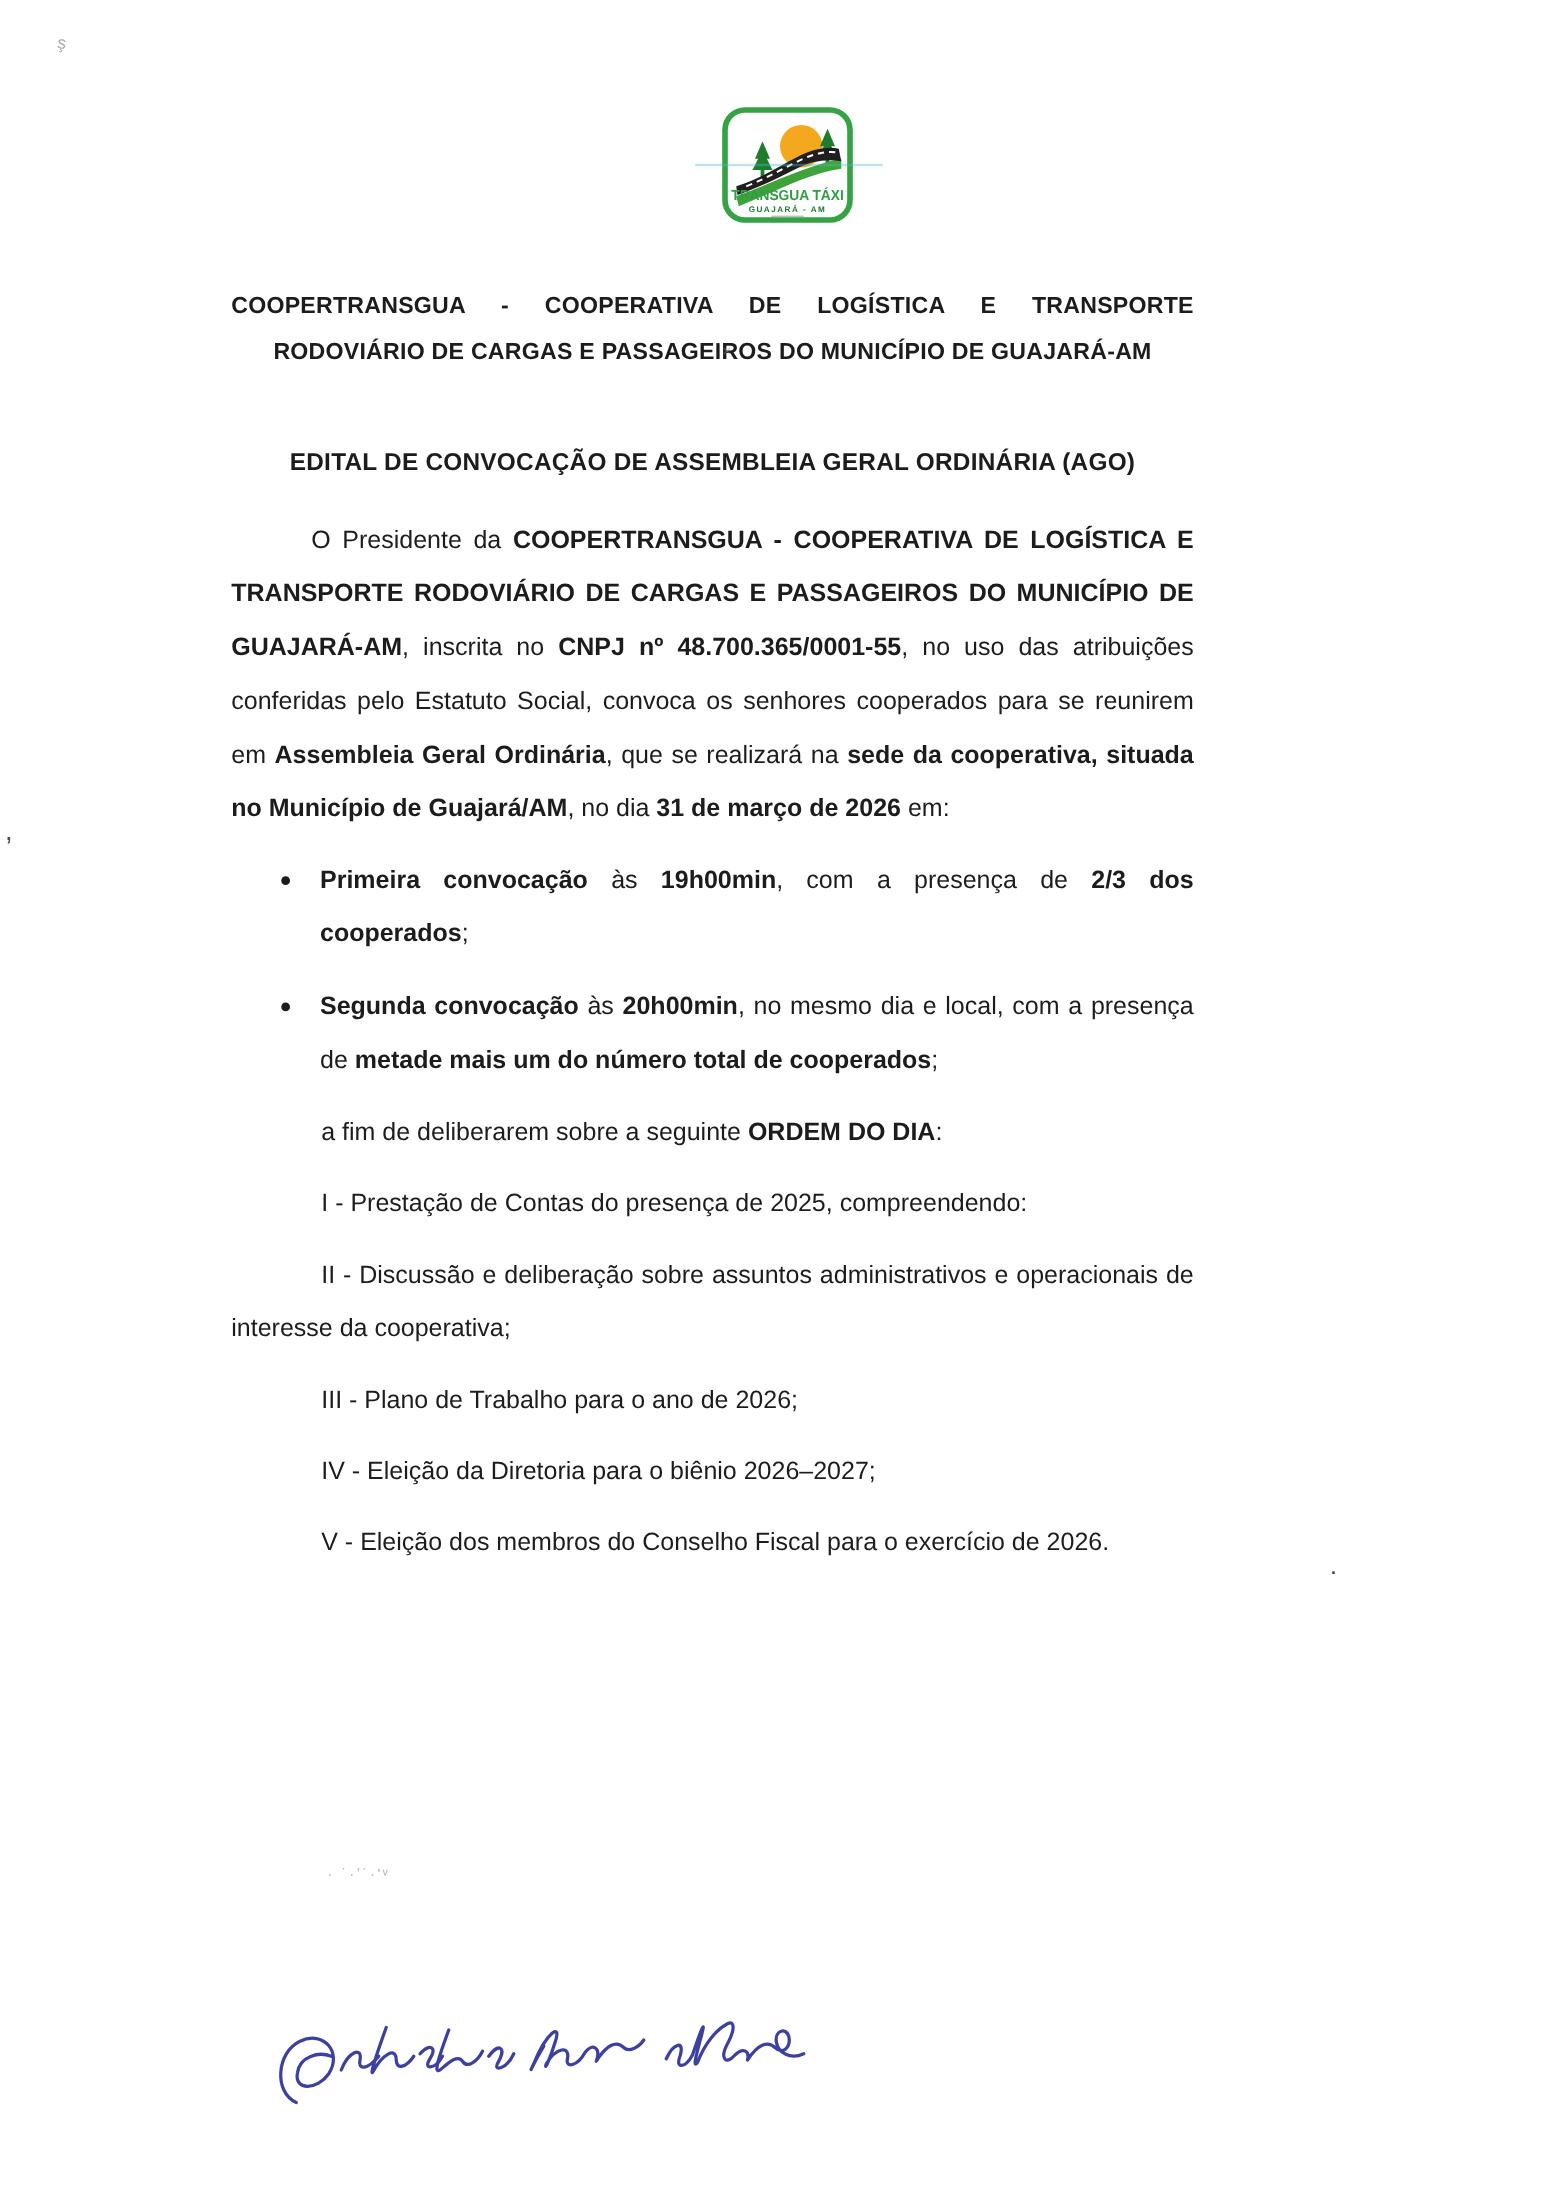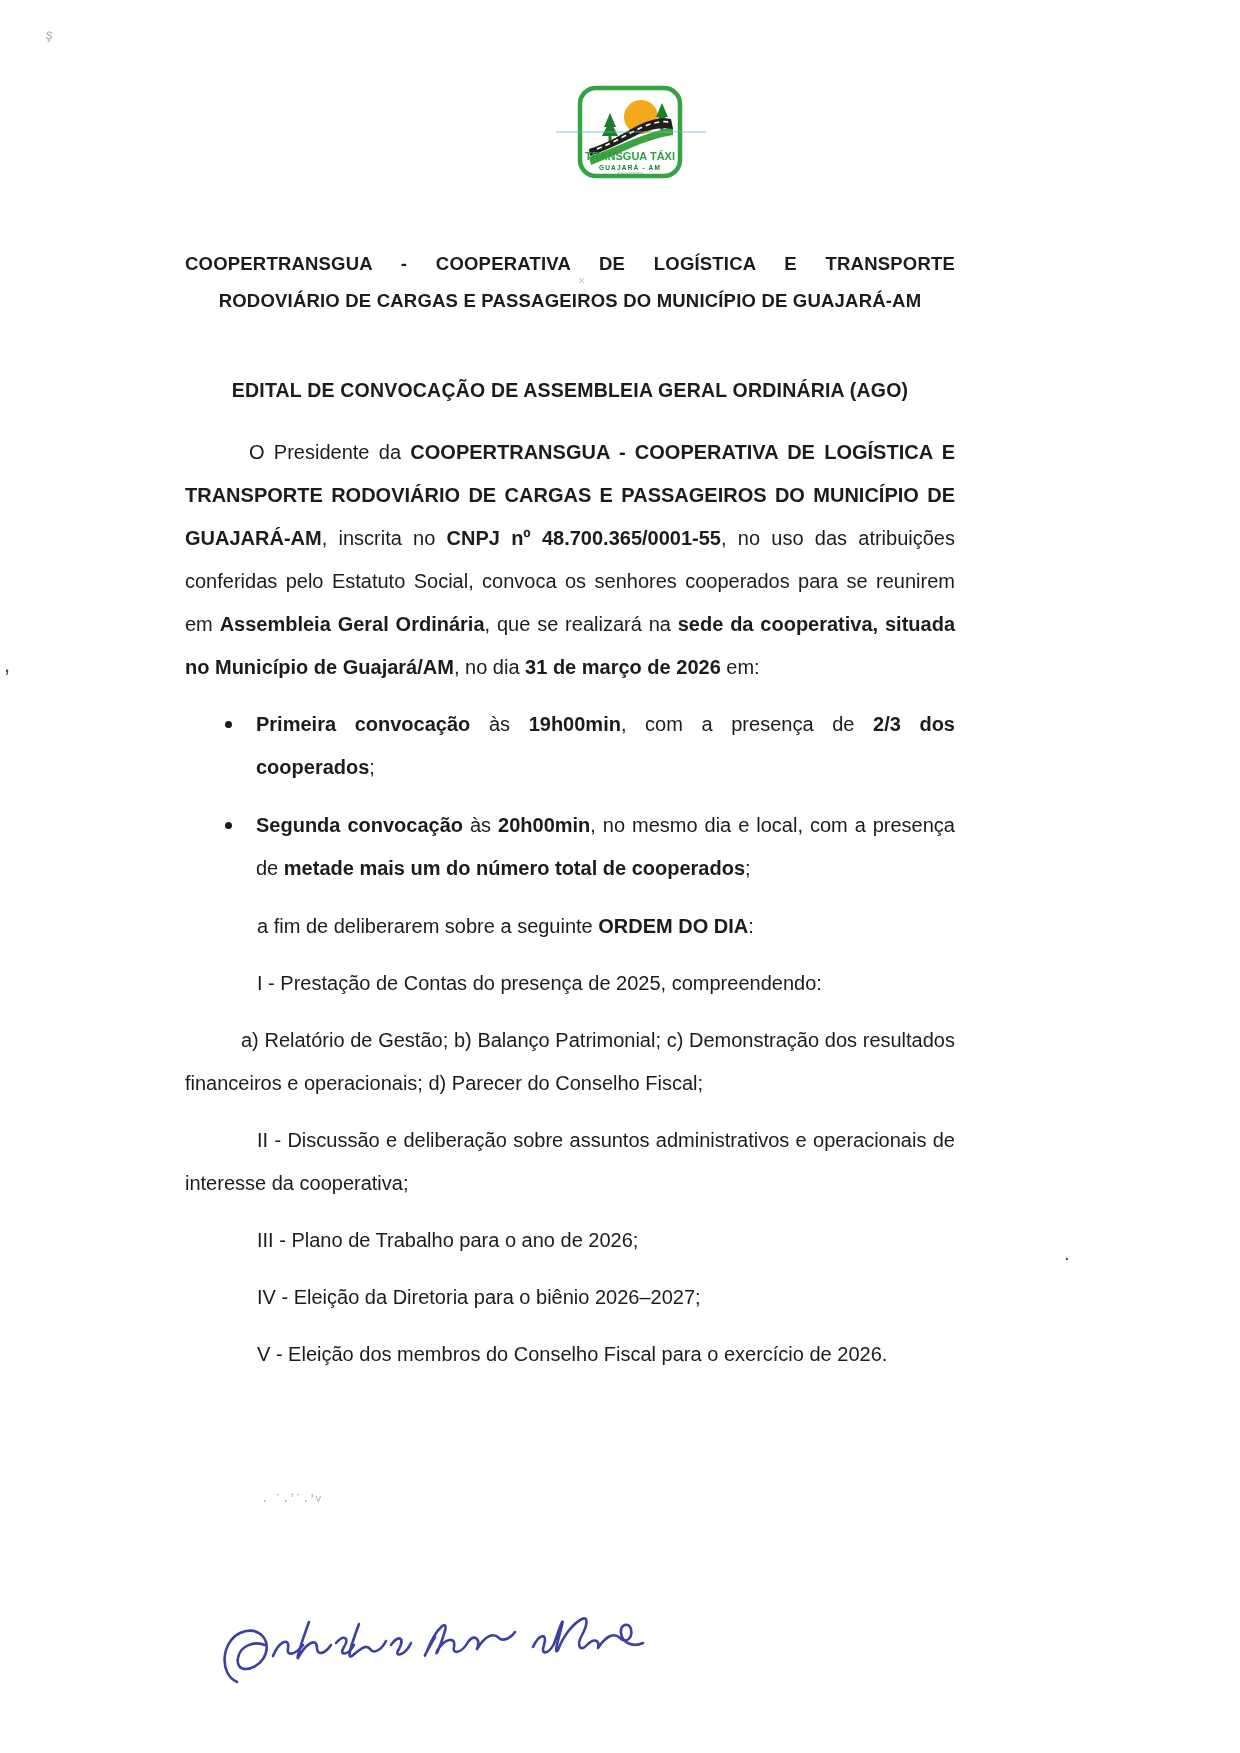--- a/index.html
+++ b/index.html
@@ -11,21 +11,21 @@
     color:#1c1c1c;
     box-sizing:border-box;
     padding:225px 285px 0 185px;
     overflow:hidden;
     margin:0 auto;
   }
   
   .logo-wrap{position:absolute;left:577px;top:84px;width:116px;height:96px;}
   .scanline{position:absolute;left:556px;top:131px;width:150px;height:2px;background:rgba(70,190,200,0.38);}
   
-  .org-header{font-weight:bold;font-size:18.5px;line-height:37px;letter-spacing:.2px;margin-top:20px;}
+  .org-header{font-weight:bold;font-size:18.5px;line-height:37px;letter-spacing:.2px;}
   .org-line1{text-align:justify;text-align-last:justify;}
   .org-line2{text-align:center;}
   .doc-title{margin:56px 0 0 0;font-size:19.5px;line-height:30px;font-weight:bold;text-align:center;letter-spacing:.2px;}
   
   .block{font-size:20px;line-height:43px;text-align:justify;margin:0 0 14px 0;}
   .intro{text-indent:64px;margin-top:26px;}
   .indent-lg{text-indent:72px;}
   .indent-md{text-indent:56px;}
   ul.bullets{list-style:none;margin:4px 0 0 0;padding:0;}
   li.bullet{display:flex;margin:0 0 15px 0;}
@@ -33,21 +33,21 @@
   .li-text{flex:1;font-size:20px;line-height:43px;text-align:justify;}
   .seg-b{font-weight:700;}
   
   .signature{position:absolute;left:213px;top:1590px;width:445px;height:125px;}
   
   .artifact{position:absolute;color:#8f8f8f;font-size:14px;user-select:none;}
   .a-topleft{left:46px;top:26px;opacity:.75;transform:rotate(8deg);}
   .a-comma{left:4px;top:652px;font-size:22px;color:#4a4a4a;}
   .a-dot{left:1064px;top:1242px;font-size:20px;color:#3a3a3a;}
   .a-titlemark{left:578px;top:274px;font-size:12px;opacity:.55;}
-  .a-smudge{left:262px;top:1492px;font-size:16px;color:#a9a195;letter-spacing:2px;opacity:.85;}
+  .a-smudge{left:262px;top:1492px;font-size:12px;color:#a9a195;letter-spacing:2px;opacity:.85;}
 </style>
 </head>
 <body>
 
 <div class="page">
 
   <span class="artifact a-topleft">ş</span>
   <span class="artifact a-comma">,</span>
   <span class="artifact a-dot">.</span>
   <span class="artifact a-titlemark">×</span>
@@ -92,21 +92,20 @@
       <div class="li-text"><span class="seg-b">Primeira convocação</span><span> às </span><span class="seg-b">19h00min</span><span>, com a presença de </span><span class="seg-b">2/3 dos cooperados</span><span>;</span></div>
     </li>
     <li class="bullet">
       <span class="dot"></span>
       <div class="li-text"><span class="seg-b">Segunda convocação</span><span> às </span><span class="seg-b">20h00min</span><span>, no mesmo dia e local, com a presença de </span><span class="seg-b">metade mais um do número total de cooperados</span><span>;</span></div>
     </li>
   </ul>
 
   <p class="block indent-lg"><span>a fim de deliberarem sobre a seguinte </span><span class="seg-b">ORDEM DO DIA</span><span>:</span></p>
   <p class="block indent-lg"><span>I - Prestação de Contas do presença de 2025, compreendendo:</span></p>
-  <p class="block indent-md"><span>a) Relatório de Gestão; b) Balanço Patrimonial; c) Demonstração dos resultados financeiros e operacionais; d) Parecer do Conselho Fiscal;</span></p>
   <p class="block indent-lg"><span>II - Discussão e deliberação sobre assuntos administrativos e operacionais de interesse da cooperativa;</span></p>
   <p class="block indent-lg"><span>III - Plano de Trabalho para o ano de 2026;</span></p>
   <p class="block indent-lg"><span>IV - Eleição da Diretoria para o biênio 2026–2027;</span></p>
   <p class="block indent-lg"><span>V - Eleição dos membros do Conselho Fiscal para o exercício de 2026.</span></p>
 
   <div class="signature">
     <svg width="445" height="125" viewBox="0 0 445 125">
       <g fill="none" stroke-width="2.6" stroke-linecap="round" stroke-linejoin="round" stroke="#3c41a0">
         <path d="M24,92 C6,84 8,52 27,43 C46,34 61,52 50,69 C41,82 22,83 25,68 C27,55 42,51 52,55"></path>
         <path d="M60,66 C66,51 77,47 75,58 C73,66 81,66 90,55"></path>

